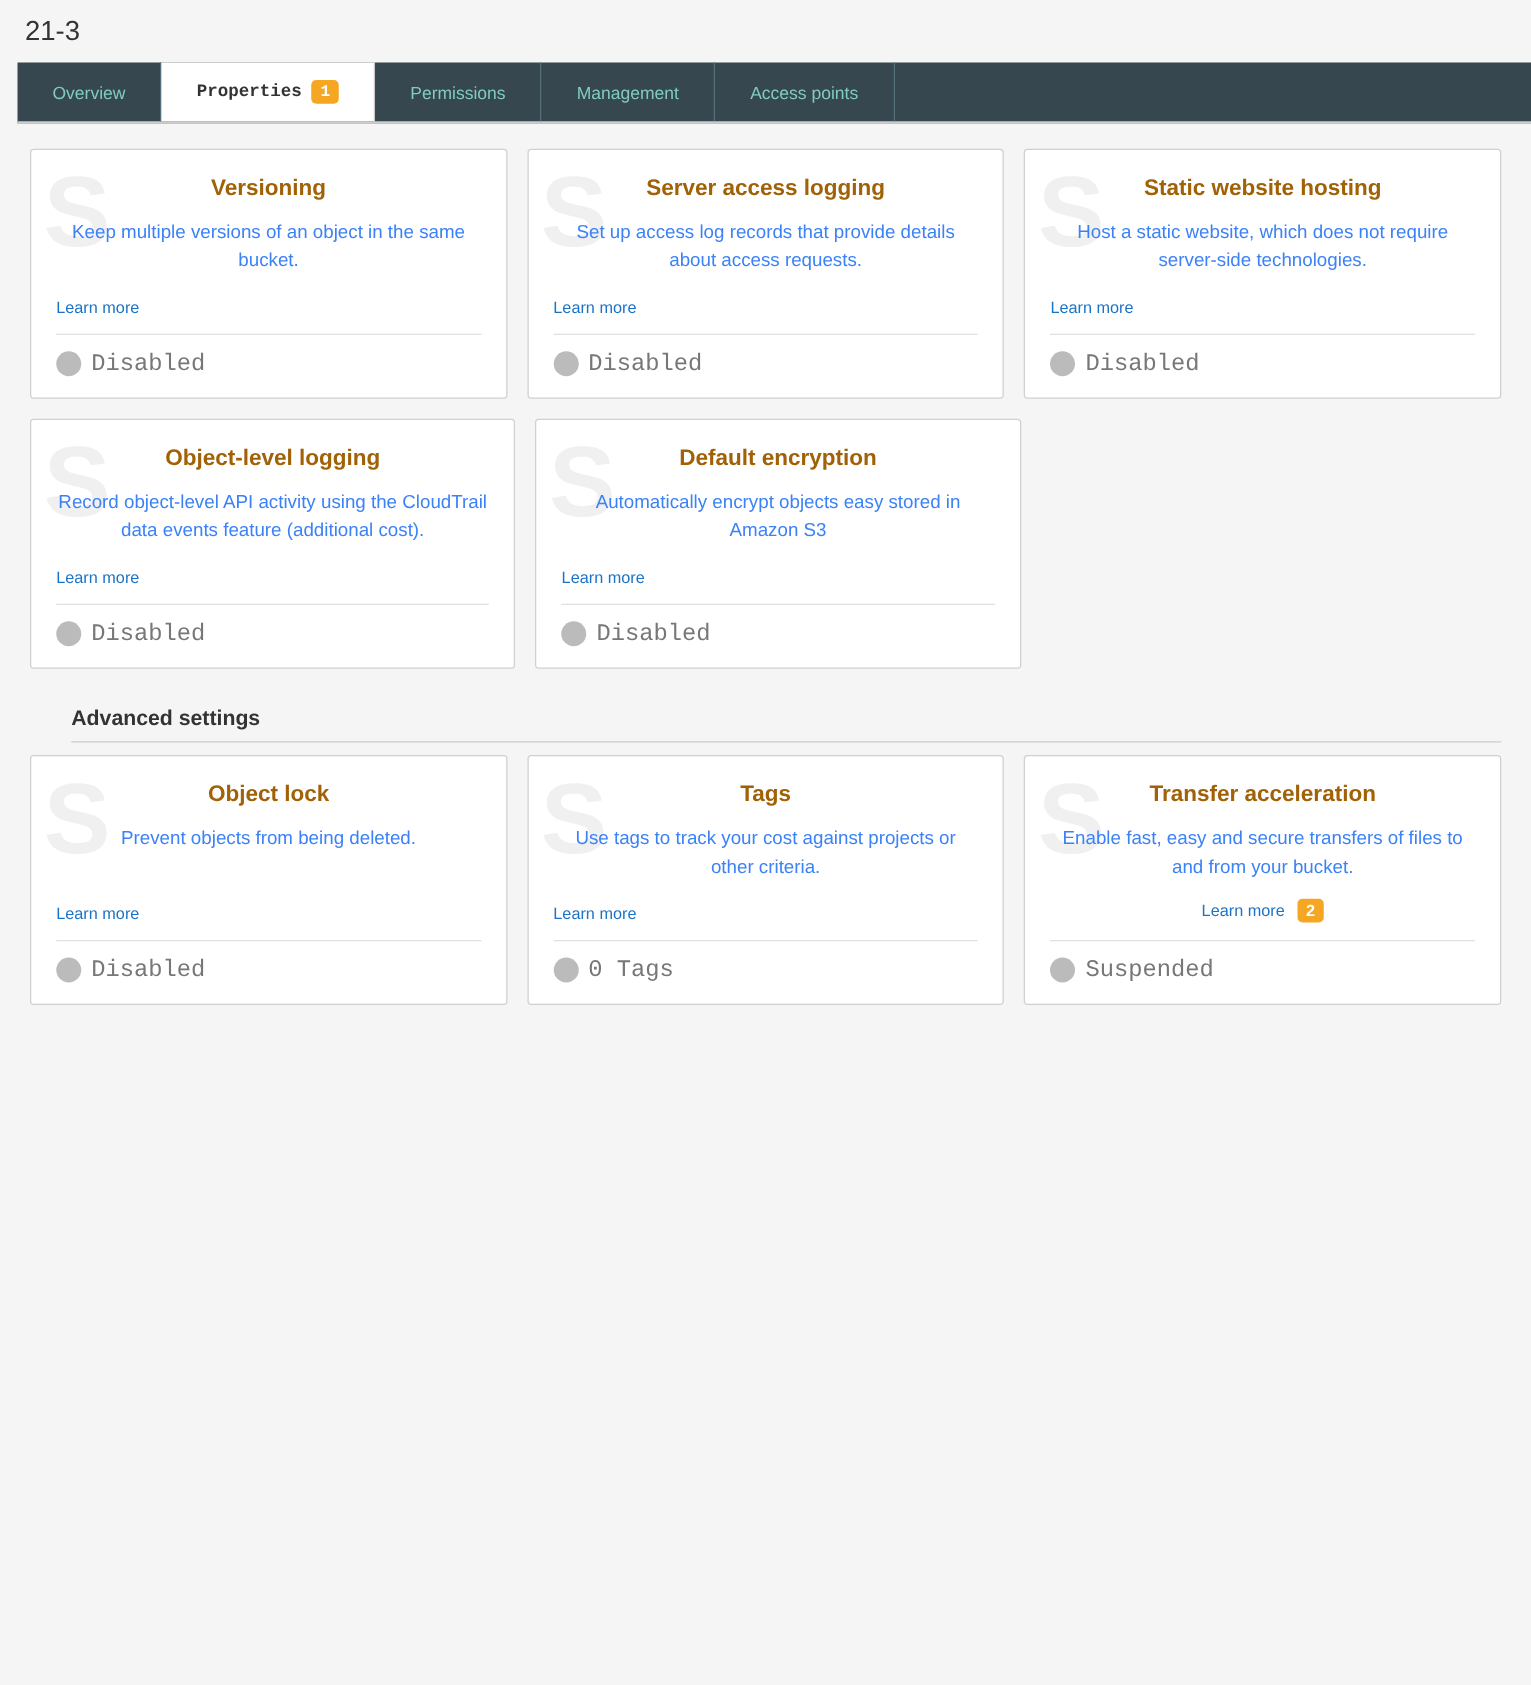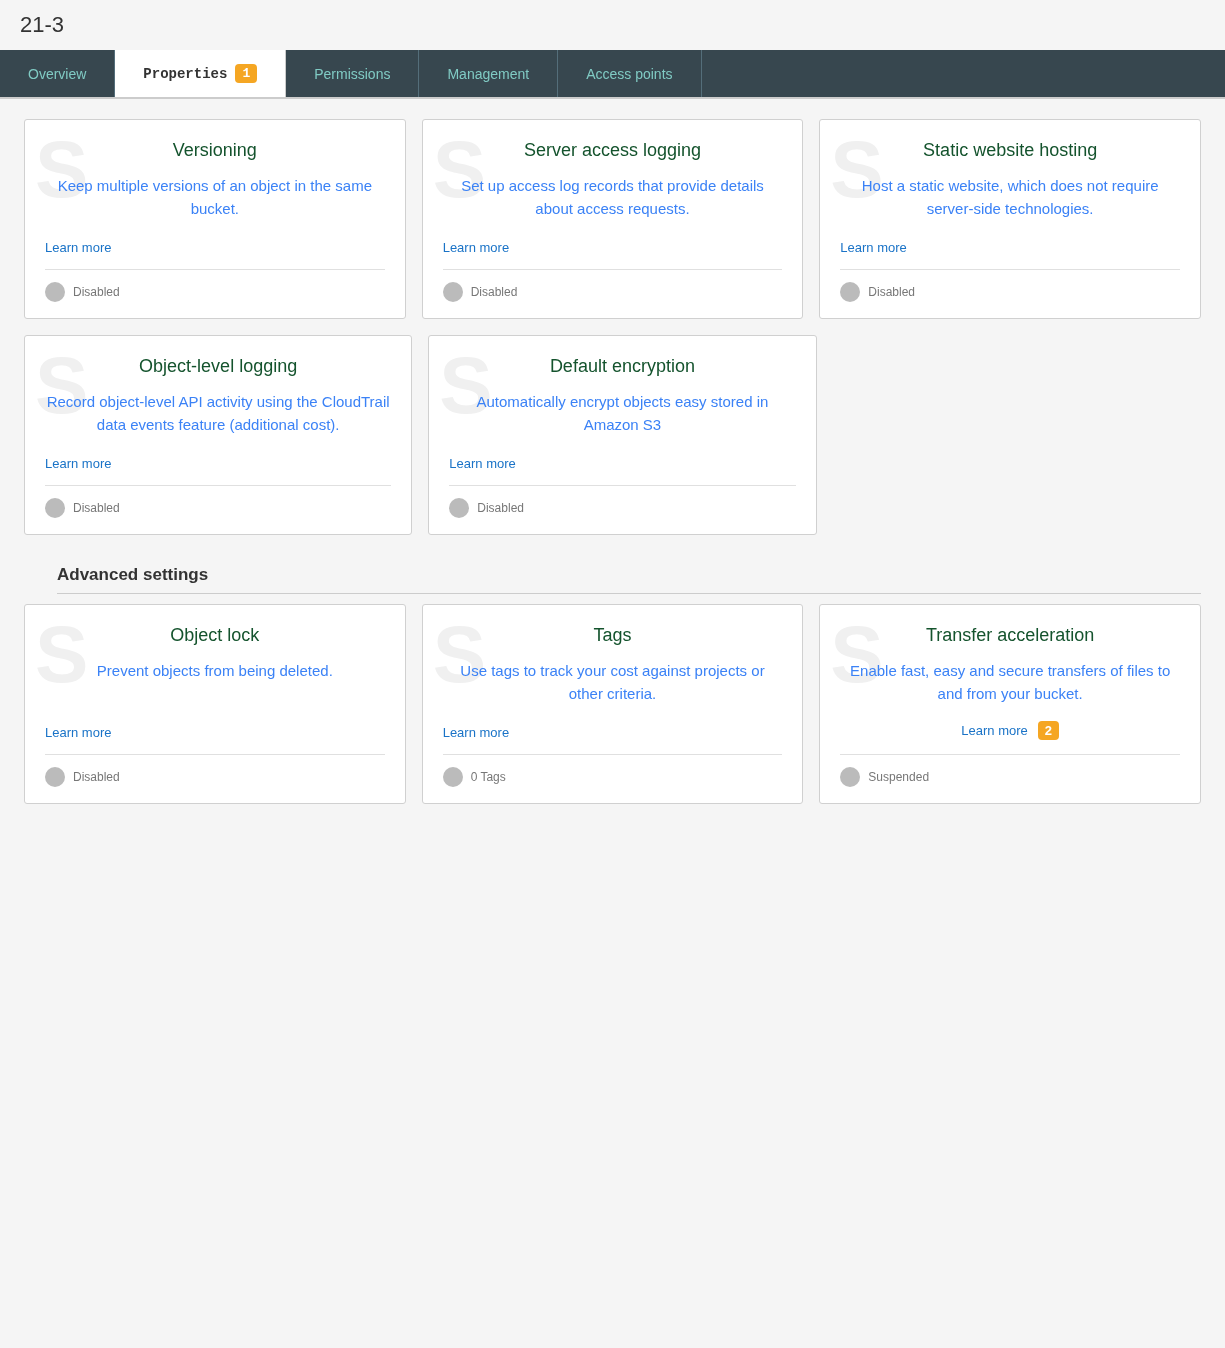--- a/index.html
+++ b/index.html
@@ -16,20 +16,21 @@
       font-weight: normal;
       color: #333;
       background: #f5f5f5;
     }
 
     
     .tab-bar {
       display: flex;
       background: #37474f;
       border-bottom: 2px solid #ccc;
+      margin-left: 14px;
     }
 
     .tab {
       padding: 14px 28px;
       color: #80cbc4;
       cursor: pointer;
       font-size: 14px;
       font-weight: 500;
       border-right: 1px solid #546e7a;
       position: relative;
@@ -110,24 +111,24 @@
     .card-content {
       position: relative;
       z-index: 1;
       flex: 1;
       display: flex;
       flex-direction: column;
     }
 
     .card-title {
       font-size: 18px;
-      font-weight: 400;
+      font-weight: 700;
       text-align: center;
       margin-bottom: 14px;
-      color: #14532d;
+      color: #a16207;
     }
 
     .card-desc {
       font-size: 15px;
       color: #3b82f6;
       text-align: center;
       line-height: 1.5;
       flex: 1;
     }
 
@@ -144,22 +145,23 @@
     .card-divider {
       border: none;
       border-top: 1px solid #e0e0e0;
       margin: 14px 0 12px 0;
     }
 
     .card-status {
       display: flex;
       align-items: center;
       gap: 8px;
-      font-size: 12px;
+      font-size: 19px;
       color: #777;
+      font-family: Liberation Mono, monospace;
     }
 
     .status-dot {
       width: 20px;
       height: 20px;
       border-radius: 50%;
       background: #bbb;
       display: inline-block;
       flex-shrink: 0;
     }

